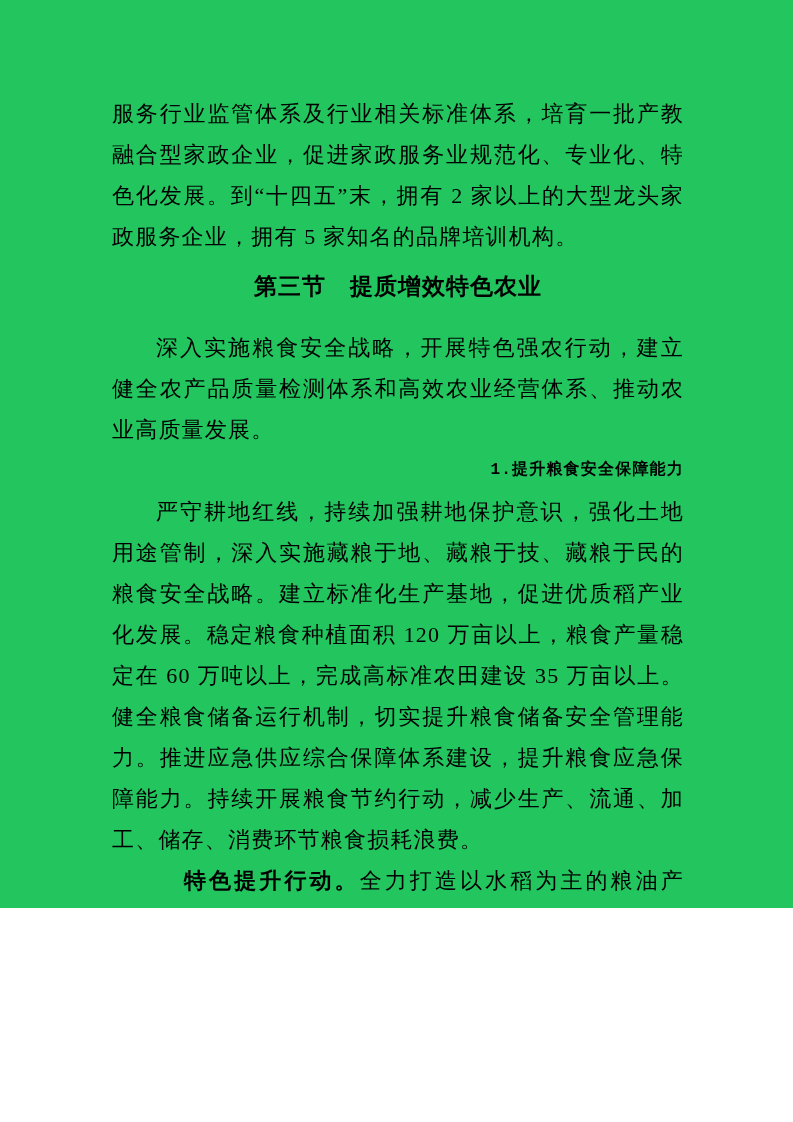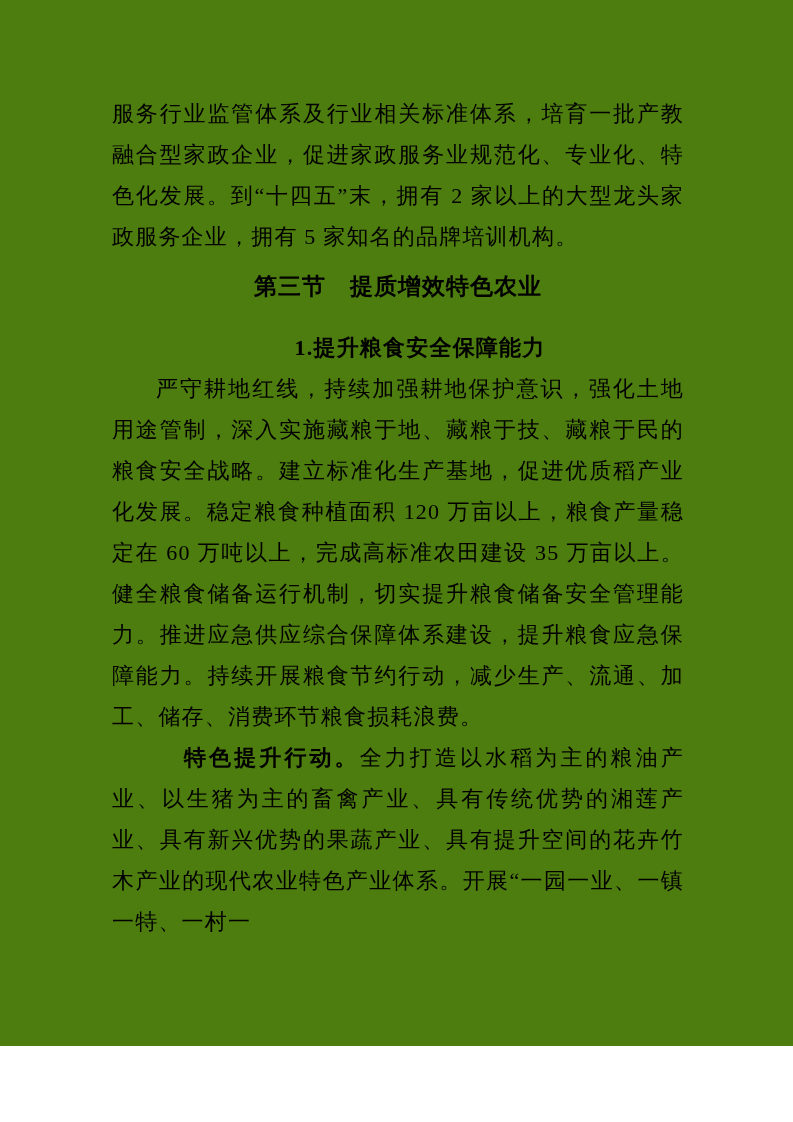--- a/index.html
+++ b/index.html
@@ -4,22 +4,22 @@
 <style>
   * { margin: 0; padding: 0; box-sizing: border-box; }
 
   html, body {
     background: #ffffff;
   }
 
   .page {
     position: relative;
     width: 793px;
-    height: 1046px;
-    background: #4d7c0f;
+    height: 908px;
+    background: #22c55e;
     overflow: hidden;
     font-family: "Liberation Serif", "DejaVu Serif", serif;
     color: #000000;
   }
 
   .content {
     position: absolute;
     left: 112px;
     top: 93px;
     width: 572px;
@@ -43,43 +43,45 @@
     font-weight: bold;
     font-size: 23px;
     line-height: 41px;
     letter-spacing: 1px;
     text-align: center;
     margin-top: 9px;
     margin-bottom: 20px;
   }
 
   .sub-heading {
-    font-size: 22px;
+    font-size: 16px;
     line-height: 41px;
     letter-spacing: 1.2px;
     font-weight: bold;
     text-indent: 44px;
-    text-align: center;
+    text-align: right;
+    font-family: Liberation Mono, monospace;
   }
 
   .lead-bold {
     font-weight: bold;
     margin-left: 28px;
   }
 </style>
 </head>
 <body>
 
 <div class="page">
   <div class="content">
 
     <p class="para">服务行业监管体系及行业相关标准体系，培育一批产教融合型家政企业，促进家政服务业规范化、专业化、特色化发展。到“十四五”末，拥有 2 家以上的大型龙头家政服务企业，拥有 5 家知名的品牌培训机构。</p>
 
     <h2 class="section-heading">第三节　提质增效特色农业</h2>
 
+    <p class="para indent">深入实施粮食安全战略，开展特色强农行动，建立健全农产品质量检测体系和高效农业经营体系、推动农业高质量发展。</p>
 
     <h3 class="sub-heading">1.提升粮食安全保障能力</h3>
 
     <p class="para indent">严守耕地红线，持续加强耕地保护意识，强化土地用途管制，深入实施藏粮于地、藏粮于技、藏粮于民的粮食安全战略。建立标准化生产基地，促进优质稻产业化发展。稳定粮食种植面积 120 万亩以上，粮食产量稳定在 60 万吨以上，完成高标准农田建设 35 万亩以上。健全粮食储备运行机制，切实提升粮食储备安全管理能力。推进应急供应综合保障体系建设，提升粮食应急保障能力。持续开展粮食节约行动，减少生产、流通、加工、储存、消费环节粮食损耗浪费。</p>
 
 
     <p class="para indent"><span class="lead-bold">特色提升行动。</span><span>全力打造以水稻为主的粮油产业、以生猪为主的畜禽产业、具有传统优势的湘莲产业、具有新兴优势的果蔬产业、具有提升空间的花卉竹木产业的现代农业特色产业体系。开展“一园一业、一镇一特、一村一</span></p>
 
   </div>
 </div>

